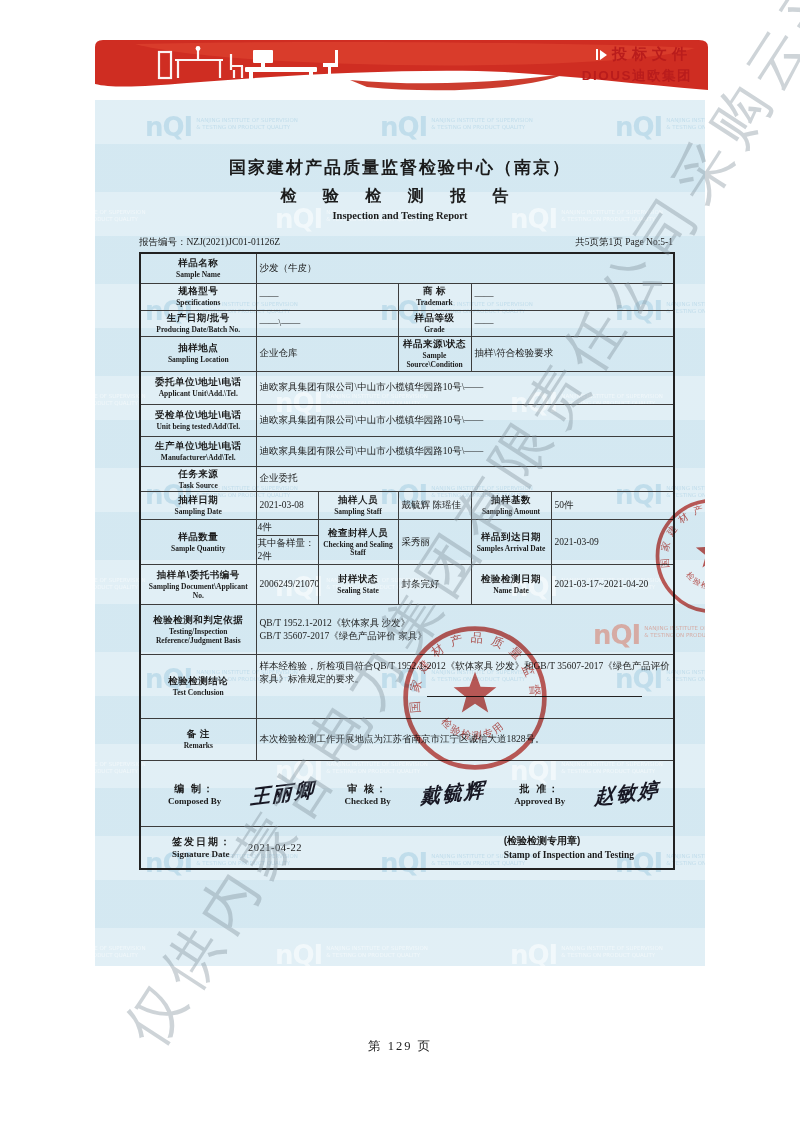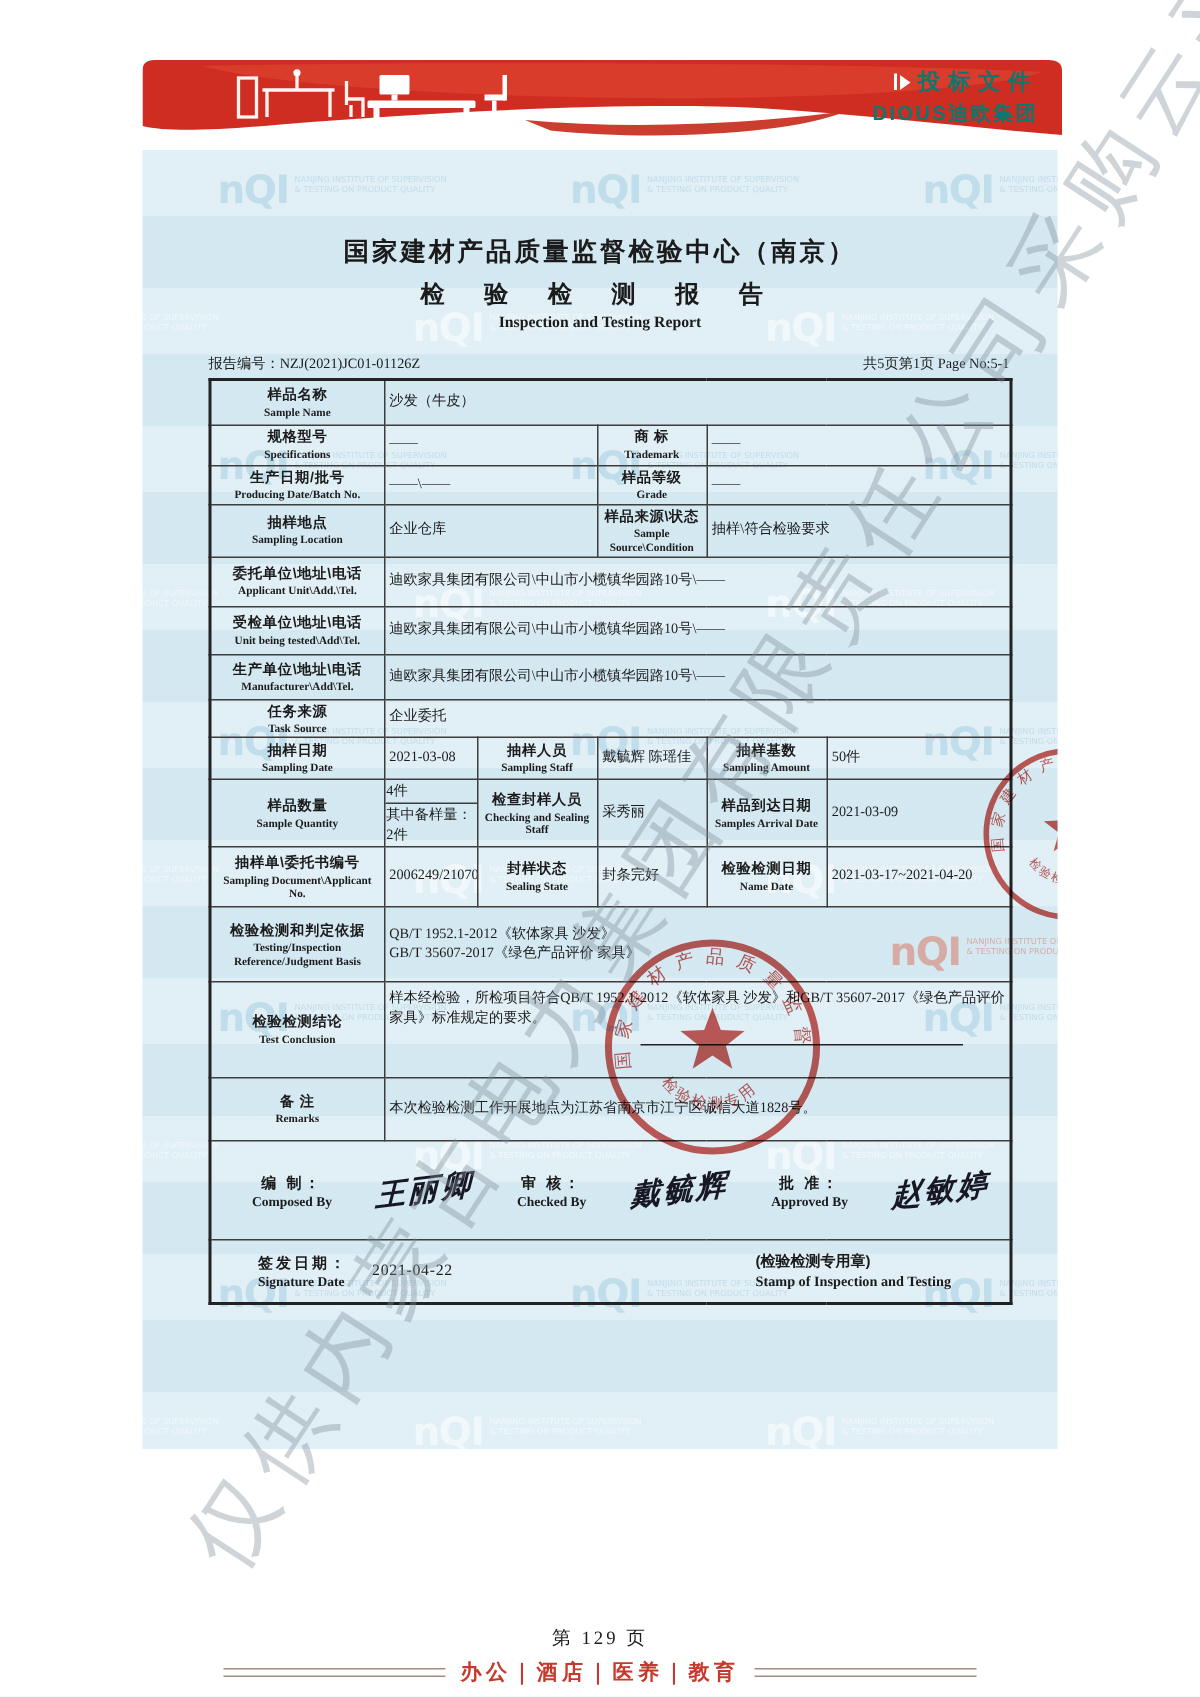--- a/index.html
+++ b/index.html
@@ -2,21 +2,21 @@
 <html><head>
 <meta charset="utf-8">
 <style>
   html,body{margin:0;padding:0;}
   body{width:800px;height:1131px;position:relative;background:#ffffff;overflow:hidden;
        font-family:"Liberation Serif","DejaVu Serif",serif;color:#1b1b1b;}
 
   
   .banner{position:absolute;left:95px;top:38px;width:613px;height:56px;}
   .banner svg{position:absolute;left:0;top:0;}
-  .banner-text{position:absolute;right:16px;top:7px;text-align:right;color:#0f766e;z-index:2;}
+  .banner-text{position:absolute;right:16px;top:7px;text-align:right;color:#b91c1c;z-index:2;}
   .banner-tag{font:bold 15px "Liberation Sans",sans-serif;letter-spacing:5px;display:flex;align-items:center;justify-content:flex-end;}
   .chev{display:inline-flex;align-items:center;margin-right:5px;}
   .chev .bar{display:inline-block;width:2px;height:11px;background:#fff;margin-right:2px;}
   .chev .tri{display:inline-block;width:0;height:0;border-left:7px solid #fff;border-top:5.5px solid transparent;border-bottom:5.5px solid transparent;}
   .banner-brand{font:bold 13.5px "Liberation Sans",sans-serif;letter-spacing:1.5px;margin-top:3px;}
 
   
   .page{position:absolute;left:95px;top:100px;width:610px;height:866px;background:#d9ebf3;overflow:hidden;
         background-image:repeating-linear-gradient(180deg, rgba(255,255,255,.22) 0 44px, rgba(190,220,235,.18) 44px 92px);}
   .wm{position:absolute;white-space:nowrap;z-index:0;}
@@ -61,21 +61,21 @@
   .issue-right .cn{font:bold 10px "Liberation Sans",sans-serif;}
   .issue-right .en{font:bold 9.5px "Liberation Serif",serif;margin-top:2px;}
 
   
   .stamp{position:absolute;z-index:4;opacity:.85;mix-blend-mode:multiply;pointer-events:none;}
   .stamp-main{left:400px;top:623px;width:150px;height:150px;}
   .stamp-edge{left:558px;top:396px;width:120px;height:120px;}
 
   
   .footer{position:absolute;left:0;top:1038px;width:800px;text-align:center;z-index:2;}
-  .page-num{font-size:12.5px;letter-spacing:2px;margin-top:46px;}
+  .page-num{font-size:12.5px;letter-spacing:2px;}
   .tagline-row{margin-top:5px;display:flex;align-items:center;justify-content:center;gap:10px;}
   .dline{width:148px;height:4px;border-top:1px solid #a28d80;border-bottom:1px solid #a28d80;}
   .tagline{font:bold 14px "Liberation Sans",sans-serif;color:#c7392c;letter-spacing:3px;}
 </style>
 </head>
 <body>
 
 <div class="banner">
   <svg width="613" height="56" viewBox="0 0 613 56">
     <path d="M 8,2 L 604,2 Q 613,2 613,9 L 613,52 C 540,46 480,38 410,34 C 330,30 200,36 92,45 C 48,49 16,50 0,46 L 0,9 Q 0,2 8,2 Z" fill="#cf2d22"></path>
@@ -378,18 +378,13 @@
       <path id="arcB1" d="M 44 105.2 A 44 44 0 0 0 116 105.2"></path>
     </defs>
   <text fill="#c6403a" font-size="13" letter-spacing="8" font-family="Liberation Sans,sans-serif"><textPath href="#arcT1">国家建材产品质量监督检验中心</textPath></text>
   <text fill="#c6403a" font-size="11" letter-spacing="2" font-family="Liberation Sans,sans-serif"><textPath href="#arcB1">检验检测专用章</textPath></text>
 </svg>
 
 <div class="diag-wm">仅供内蒙古电力集团有限责任公司采购云平台使用</div>
 
 <div class="footer">
   <div class="page-num">第 129 页</div>
-  <div class="tagline-row">
-    <span class="dline"></span>
-    <span class="tagline">办公｜酒店｜医养｜教育</span>
-    <span class="dline"></span>
-  </div>
 </div>
 
 </body></html>

